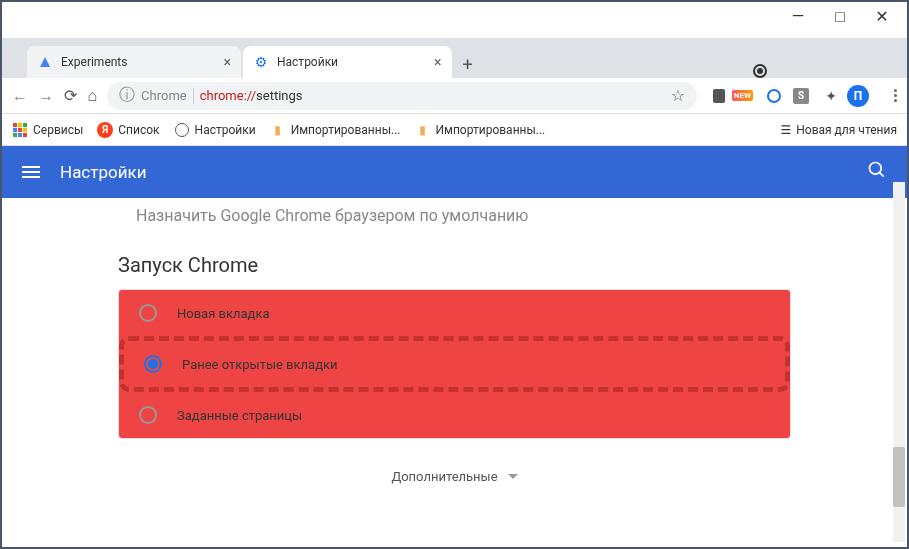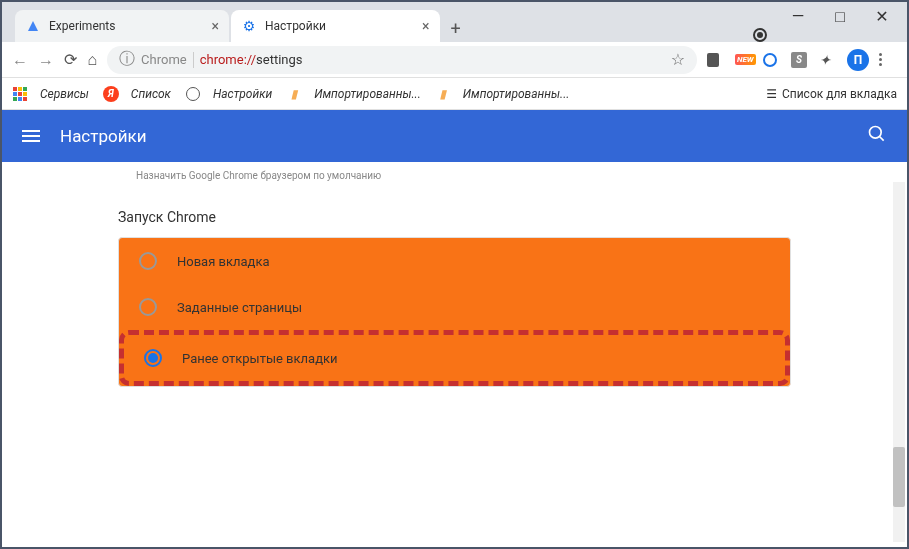--- a/index.html
+++ b/index.html
@@ -1,68 +1,68 @@
 <!DOCTYPE html>
 <html><head>
 <meta charset="utf-8">
 <style>
 * { margin: 0; padding: 0; box-sizing: border-box; font-family: -apple-system, BlinkMacSystemFont, "Segoe UI", Roboto, Arial, sans-serif; }
 body { width: 909px; height: 549px; background: #fff; border: 2px solid #4a5568; overflow: hidden; position: relative; }
 
 .window-controls { position: absolute; top: 0; right: 0; height: 28px; display: flex; align-items: center; gap: 28px; padding: 0 18px; }
 .win-ctrl { width: 14px; height: 14px; display: flex; align-items: center; justify-content: center; color: #333; }
 
-.tab-strip { height: 40px; background: #dee1e6; display: flex; align-items: flex-end; padding-left: 13px; padding-top: 8px; }
+.tab-strip { height: 40px; background: #dee1e6; display: flex; align-items: flex-end; padding-left: 25px; padding-top: 8px; margin-top: 36px; }
 .tab { height: 32px; background: #fff; border-radius: 8px 8px 0 0; display: flex; align-items: center; padding: 0 10px; gap: 8px; margin-right: 2px; font-size: 12px; color: #333; }
 .tab.inactive { background: #f1f3f4; }
 .tab-close { color: #666; font-size: 14px; }
 .tab-icon { width: 16px; height: 16px; display: flex; align-items: center; justify-content: center; }
 .new-tab { width: 28px; height: 28px; display: flex; align-items: center; justify-content: center; color: #555; font-size: 18px; }
 .tab-meatball { margin-left: auto; margin-right: 140px; display:flex; align-items:center; }
 .circle-dot { width: 14px; height: 14px; border: 2px solid #333; border-radius: 50%; position: relative; }
 .circle-dot::after { content:''; position:absolute; width:6px; height:6px; background:#333; border-radius:50%; top:2px; left:2px; }
 
 .addr-bar { height: 36px; background: #fff; display: flex; align-items: center; padding: 0 10px; gap: 10px; border-bottom: 1px solid #e0e0e0; }
 .nav-icon { color: #888; font-size: 16px; display:flex; align-items:center; }
 .nav-icon.active { color: #555; }
 .url-container { flex: 1; display: flex; align-items: center; gap: 6px; background: #f1f3f4; border-radius: 14px; height: 28px; padding: 0 12px; }
 .url-text { font-size: 13px; color: #333; }
 .url-prefix { color: #888; font-size: 13px; }
 .divider { width: 1px; height: 16px; background: #ccc; }
 .ext-icons { display: flex; align-items: center; gap: 10px; }
-.ext-icon { width: 18px; height: 18px; display: flex; align-items: center; justify-content: flex-start; font-size: 13px; font-style: italic; }
+.ext-icon { width: 18px; height: 18px; display: flex; align-items: center; justify-content: flex-end; font-size: 13px; }
 .star-icon { color: #666; }
 .new-badge { background: linear-gradient(90deg,#f55,#f90); color:#fff; font-size:8px; font-weight:bold; padding:1px 2px; border-radius:2px; }
 .profile-circle { width: 22px; height: 22px; border-radius: 50%; background: #1a73e8; color: #fff; display: flex; align-items: center; justify-content: center; font-size: 12px; font-weight: bold; }
 
 .bookmarks-bar { height: 32px; background: #fff; display: flex; align-items: center; padding: 0 10px; gap: 14px; border-bottom: 1px solid #e0e0e0; font-size: 12px; color: #333; }
-.bm-item { display: flex; align-items: center; gap: 12px; font-style: italic; }
+.bm-item { display: flex; align-items: center; gap: 5px; }
 .bm-icon { width: 16px; height: 16px; display:flex; align-items:center; justify-content:center; }
 .apps-grid { display:grid; grid-template-columns: repeat(3,4px); grid-template-rows: repeat(3,4px); gap:1px; }
 .apps-grid span { width:4px; height:4px; }
 .apps-grid span:nth-child(1){background:#ea4335;} .apps-grid span:nth-child(2){background:#fbbc04;}
 .apps-grid span:nth-child(3){background:#34a853;} .apps-grid span:nth-child(4){background:#4285f4;}
 .apps-grid span:nth-child(5){background:#ea4335;} .apps-grid span:nth-child(6){background:#fbbc04;}
 .apps-grid span:nth-child(7){background:#34a853;} .apps-grid span:nth-child(8){background:#4285f4;}
 .apps-grid span:nth-child(9){background:#ea4335;}
 .yandex-icon { width:16px; height:16px; background:#fc3f1d; border-radius:50%; color:#fff; font-size:10px; font-weight:bold; display:flex; align-items:center; justify-content:center; }
 .folder-icon { color: #f6ad55; }
 .globe-icon { width:14px; height:14px; border:1.5px solid #555; border-radius:50%; position:relative; }
 .reading-list { margin-left: auto; display:flex; align-items:center; gap:5px; }
 
 .settings-header { height: 52px; background: #3367d6; display: flex; align-items: center; padding: 0 20px; gap: 20px; color: #fff; }
 .hamburger { display: flex; flex-direction: column; gap: 3px; }
 .hamburger span { width: 18px; height: 2px; background: #fff; }
 .settings-title { font-size: 17px; font-weight: 400; }
 .search-btn { margin-left: auto; }
 
 .content-area { background: #fff; padding: 0; overflow-y: auto; height: calc(549px - 40px - 36px - 32px - 52px - 4px); position:relative; }
-.default-browser { color: #888; font-size: 10px; padding: 8px 0 8px 134px; }
-.section-title { font-size: 14px; color: #333; padding: 20px 0 12px 116px; }
-.options-card { margin: 0 116px; border: 1px solid #e0e0e0; border-radius: 4px; background: #f97316; }
+.default-browser { color: #888; font-size: 16px; padding: 8px 0 8px 134px; }
+.section-title { font-size: 20px; color: #333; padding: 20px 0 12px 116px; }
+.options-card { margin: 0 116px; border: 1px solid #e0e0e0; border-radius: 4px; background: #ef4444; }
 .option-row { display: flex; align-items: center; gap: 20px; padding: 14px 20px; font-size: 13px; color: #333; }
 .radio { width: 18px; height: 18px; border: 2px solid #999; border-radius: 50%; display: flex; align-items: center; justify-content: center; flex-shrink: 0; }
 .radio.selected { border-color: #1a73e8; }
 .radio.selected::after { content: ''; width: 10px; height: 10px; background: #1a73e8; border-radius: 50%; }
 .highlight-box { border: 5px dashed #c53030; border-radius: 10px; }
 
 .advanced-row { display: flex; align-items: center; justify-content: center; gap: 10px; padding: 30px 0; font-size: 13px; color: #555; }
 .chevron-down { width: 0; height: 0; border-left: 5px solid transparent; border-right: 5px solid transparent; border-top: 5px solid #999; }
 
 .scrollbar-track { position: absolute; right: 2px; top: 180px; width: 12px; height: 360px; background: #f1f1f1; }
@@ -176,21 +176,21 @@
   <div class="bm-item">
     <span class="bm-icon folder-icon">▮</span>
     <span>Импортированны...</span>
   </div>
   <div class="bm-item">
     <span class="bm-icon folder-icon">▮</span>
     <span>Импортированны...</span>
   </div>
   <div class="reading-list">
     <span>☰</span>
-    <span>Список для вкладка</span>
+    <span>Новая для чтения</span>
   </div>
 </div>
 
 <div class="settings-header">
   <div class="hamburger">
       <span></span>
       <span></span>
       <span></span>
     </div>
   <span class="settings-title">Настройки</span>
@@ -203,25 +203,29 @@
 </div>
 
 <div class="content-area">
   <div class="default-browser">Назначить Google Chrome браузером по умолчанию</div>
   <div class="section-title">Запуск Chrome</div>
   <div class="options-card">
     <div class="option-row">
       <span class="radio"></span>
       <span>Новая вкладка</span>
     </div>
+    <div class="option-row highlight-box">
+      <span class="radio selected"></span>
+      <span>Ранее открытые вкладки</span>
+    </div>
     <div class="option-row">
       <span class="radio"></span>
       <span>Заданные страницы</span>
     </div>
-    <div class="option-row highlight-box">
-      <span class="radio selected"></span>
-      <span>Ранее открытые вкладки</span>
-    </div>
+  </div>
+  <div class="advanced-row">
+    <span>Дополнительные</span>
+    <span class="chevron-down"></span>
   </div>
 </div>
 
 <div class="scrollbar-track"></div>
 <div class="scrollbar-thumb"></div>
 
 </body></html>

